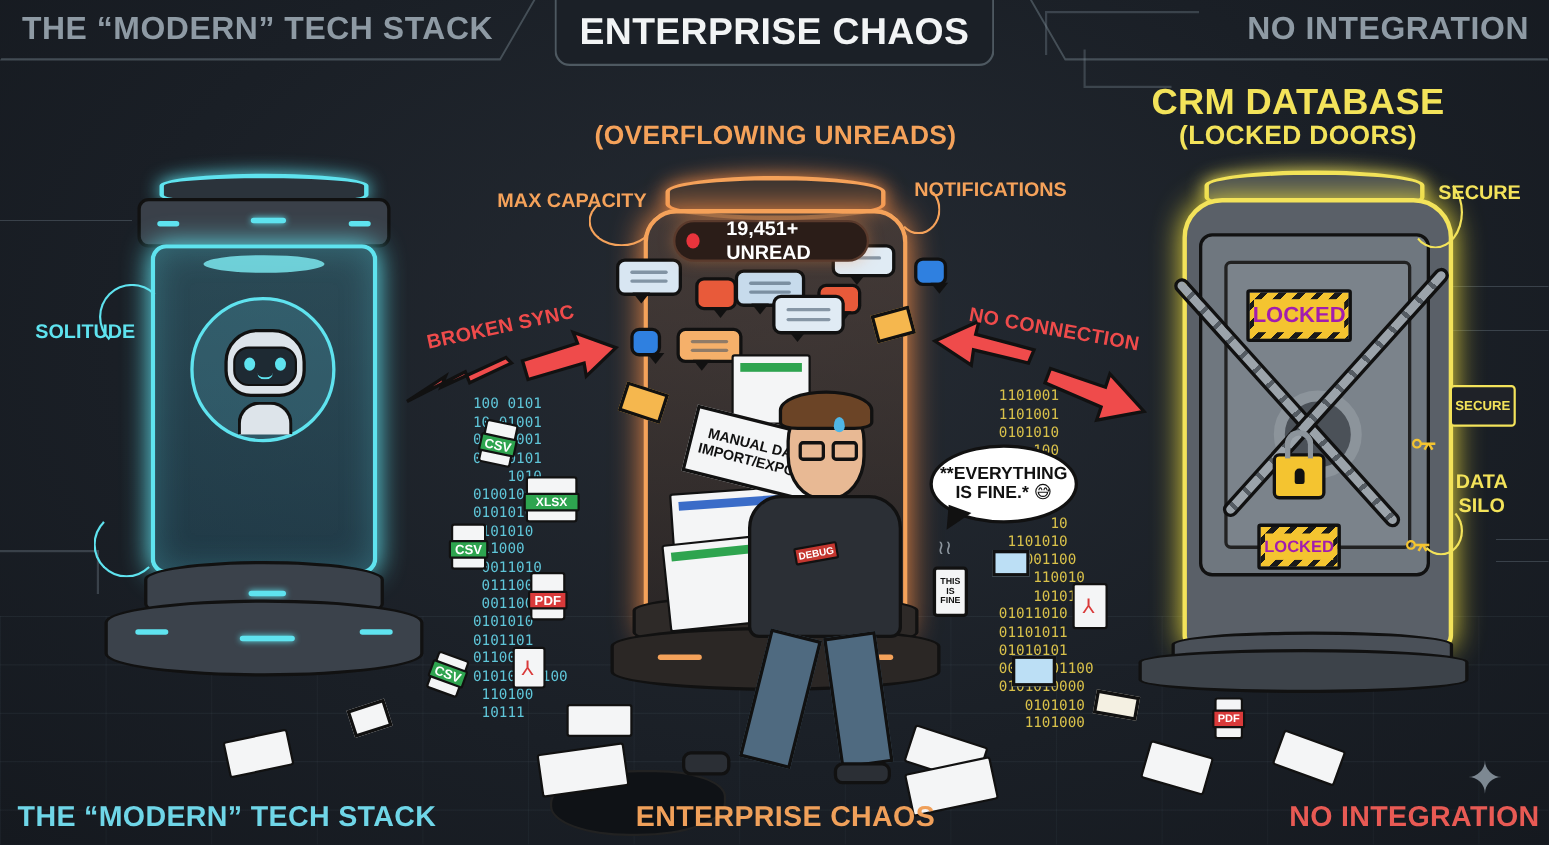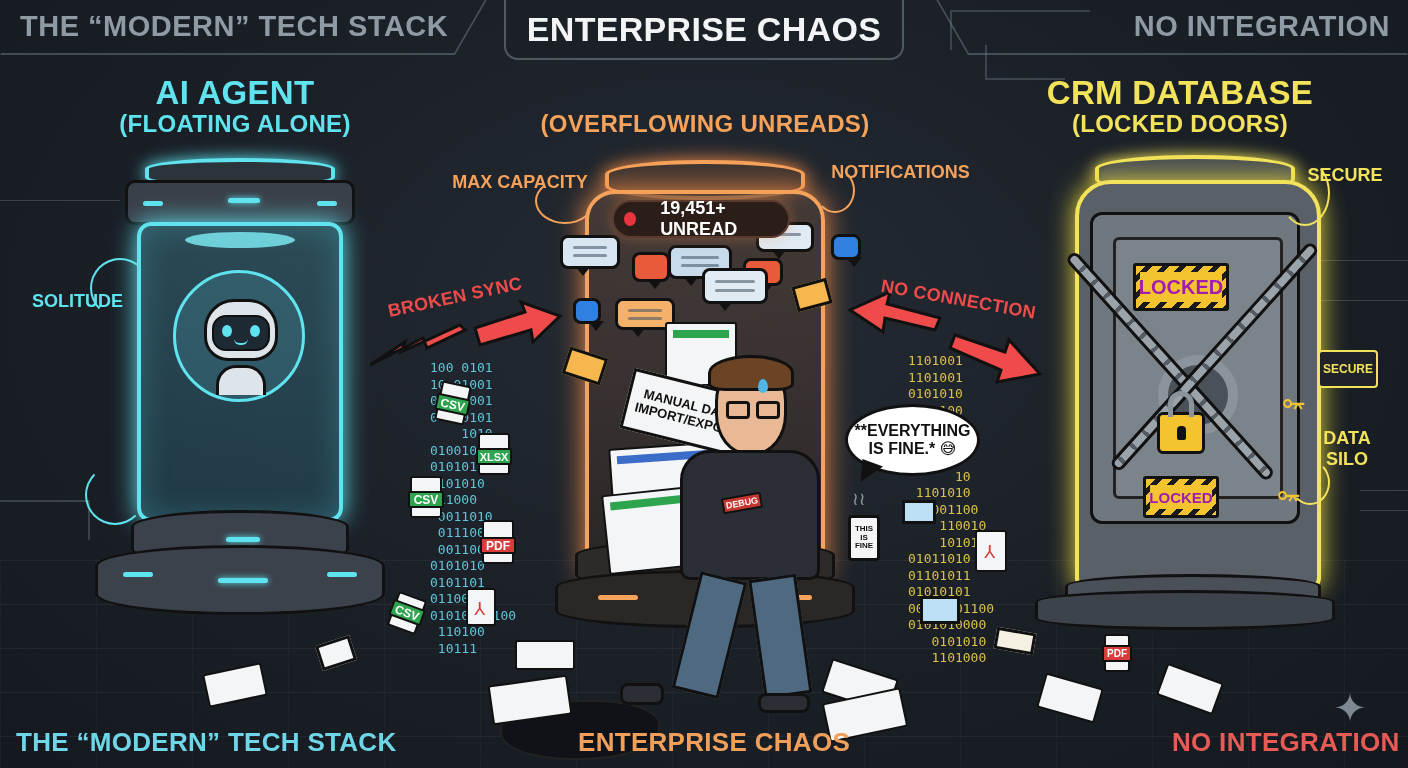--- a/index.html
+++ b/index.html
@@ -92,22 +92,20 @@
   <div class="circuit" style="left:1360px;top:490px;width:48px;height:0;border-top-width:1px;"></div>
   <div class="circuit" style="left:1360px;top:510px;width:48px;height:0;border-top-width:1px;"></div>
 
   <div class="corner-frame-l"></div>
   <div class="corner-frame-r"></div>
   <div class="corner-label" style="left:20px;">THE “MODERN” TECH STACK</div>
   <div class="corner-label" style="right:18px;">NO INTEGRATION</div>
   <div class="title-box"></div>
   <div class="title-text txt">ENTERPRISE CHAOS</div>
 
-  <div class="abs txt col-title cyan" style="left:100px;top:76px;width:270px;">AI AGENT</div>
-  <div class="abs txt col-sub cyan" style="left:100px;top:112px;width:270px;">(FLOATING ALONE)</div>
   <div class="abs txt col-title yellow" style="left:1040px;top:76px;width:280px;">CRM DATABASE</div>
   <div class="abs txt col-sub orange" style="left:520px;top:112px;width:370px;">(OVERFLOWING UNREADS)</div>
   <div class="abs txt col-sub yellow" style="left:1040px;top:112px;width:280px;">(LOCKED DOORS)</div>
 
   <div class="abs" style="left:95px;top:150px;width:290px;height:470px;">
     <div class="pod-cap" style="left:50px;top:8px;width:190px;height:30px;border:4px solid #5fe3ef;background:#2b333b;box-shadow:0 0 16px #5fe3ef;"></div>
     <div class="pod-ring" style="left:30px;top:30px;width:230px;height:45px;">
       <div class="light" style="left:100px;top:15px;width:32px;background:#5fe3ef;box-shadow:0 0 6px #5fe3ef;"></div>
       <div class="light" style="left:15px;top:18px;width:20px;background:#5fe3ef;"></div>
       <div class="light" style="right:15px;top:18px;width:20px;background:#5fe3ef;"></div>
@@ -284,21 +282,21 @@
 01101011
 01010101
 00100101100
 0101010000
    0101010
    1101000</div>
 
   <div class="doc" style="left:438px;top:383px;width:30px;height:40px;transform:rotate(12deg);">
       <div class="doc-tag" style="background:#2ea44f;">CSV</div>
     </div>
-  <div class="doc" style="left:478px;top:433px;width:32px;height:42px;">
+  <div class="doc" style="left:478px;top:433px;width:47px;height:42px;">
       <div class="doc-tag" style="background:#2ea44f;font-size:11px;">XLSX</div>
     </div>
   <div class="doc" style="left:410px;top:476px;width:32px;height:42px;">
       <div class="doc-tag" style="background:#2ea44f;">CSV</div>
     </div>
   <div class="doc" style="left:482px;top:520px;width:32px;height:44px;">
       <div class="doc-tag" style="background:#d93a3a;">PDF</div>
     </div>
   <div class="doc" style="left:392px;top:595px;width:30px;height:36px;transform:rotate(20deg);">
       <div class="doc-tag" style="background:#2ea44f;">CSV</div>

